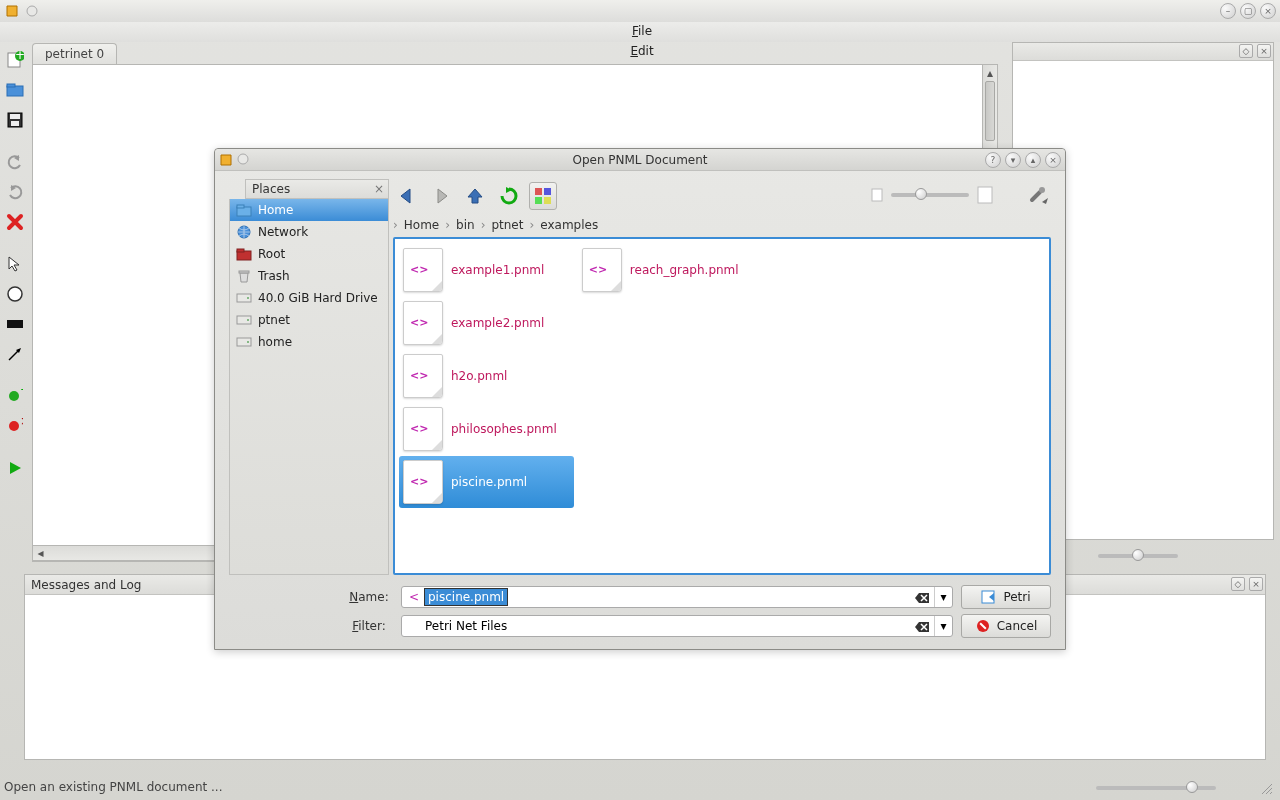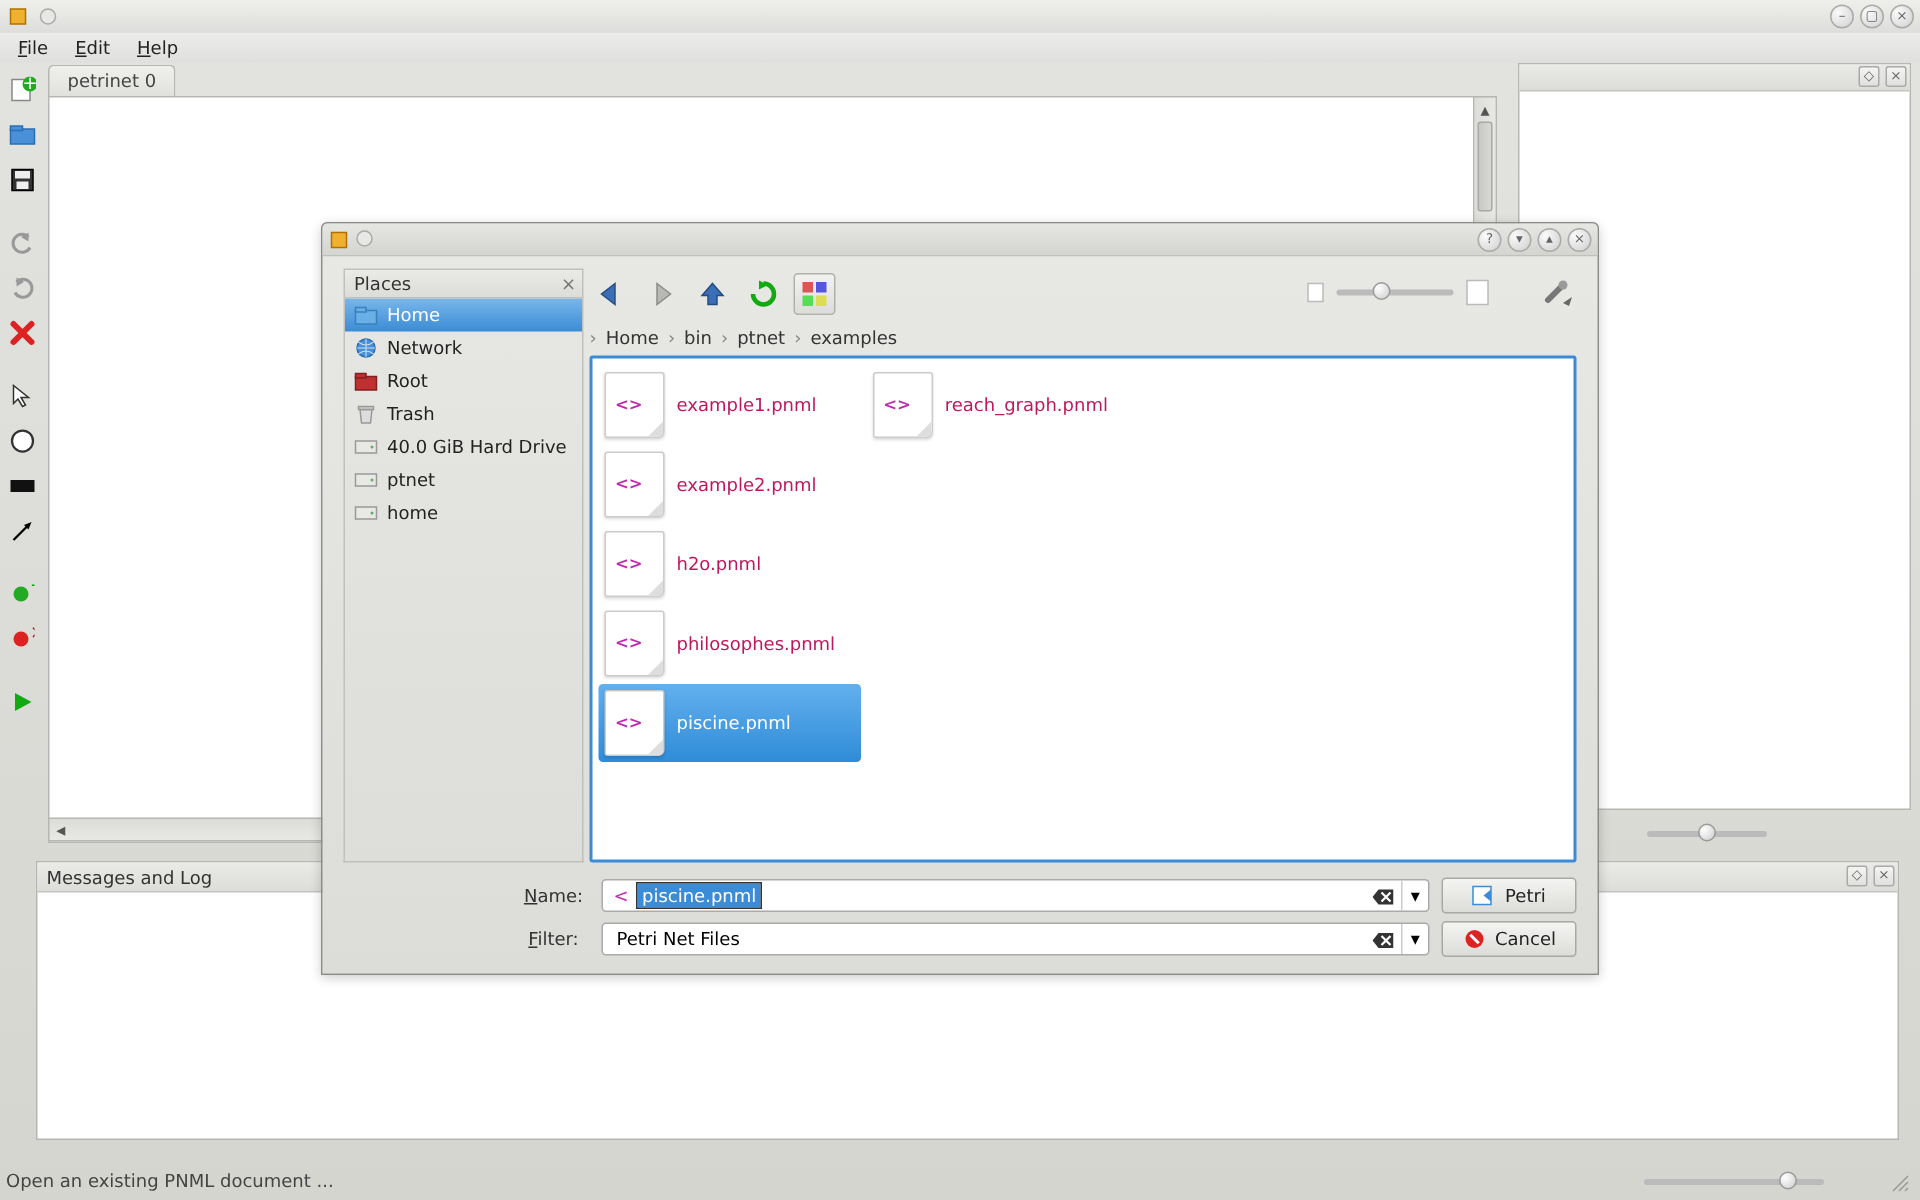--- a/index.html
+++ b/index.html
@@ -6,21 +6,21 @@
   body { width: 1280px; height: 800px; background: linear-gradient(to bottom, #e3e3e0, #d5d5d0); overflow: hidden; position: relative; }
 
   
   .titlebar { height: 22px; background: linear-gradient(to bottom, #efefec, #dddddb); display: flex; align-items: center; position: relative; }
   .titlebar .sys-icon { width: 16px; height: 16px; margin-left: 4px; display: inline-flex; align-items: center; justify-content: center; }
   .titlebar .title { position: absolute; left: 0; right: 0; text-align: center; color: #444; }
   .titlebar .winbtns { position: absolute; right: 4px; top: 3px; display: flex; gap: 4px; }
   .round-btn { width: 16px; height: 16px; border-radius: 8px; background: radial-gradient(circle at 30% 30%, #fafafa, #d0d0d0); border: 1px solid #aaa; display: inline-flex; align-items: center; justify-content: center; font-size: 9px; color: #666; cursor: pointer; }
 
   
-  .menubar { height: 20px; background: linear-gradient(to bottom, #ececea, #dfdfdd); display: flex; align-items: center; padding-left: 4px; gap: 2px; color: #222; }
+  .menubar { height: 20px; background: linear-gradient(to bottom, #ececea, #dfdfdd); display: flex; align-items: center; padding-left: 4px; gap: 2px; color: #222; flex-direction: column; }
   .menubar .item { padding: 2px 8px; cursor: pointer; }
   .menubar .item span.mn { text-decoration: underline; }
 
   
   .lefttb { position: absolute; left: 0; top: 42px; width: 30px; height: 720px; display: flex; flex-direction: column; align-items: center; gap: 6px; padding-top: 6px; }
   .tb-btn { width: 24px; height: 24px; display: flex; align-items: center; justify-content: center; cursor: pointer; }
   .tb-sep { height: 6px; }
 
   
   .tabbar { position: absolute; left: 32px; top: 42px; height: 22px; display: flex; align-items: center; }
@@ -55,21 +55,21 @@
   
   .dialog { position: absolute; left: 214px; top: 148px; width: 852px; height: 502px; border: 1px solid #8b8b87; border-radius: 4px 4px 0 0; background: linear-gradient(to bottom, #e8e8e5 0, #dcdcd9 500px); box-shadow: 0 2px 8px rgba(0,0,0,0.2); }
   .dlg-titlebar { height: 22px; background: linear-gradient(to bottom, #e6e6e3, #d4d4d1); border-bottom: 1px solid #c0c0bd; position: relative; display: flex; align-items: center; border-radius: 4px 4px 0 0; }
   .dlg-titlebar .title { position: absolute; left: 0; right: 0; text-align: center; color: #333; }
   .dlg-titlebar .left-icons { display: flex; gap: 4px; margin-left: 4px; z-index: 1;}
   .dlg-titlebar .right-icons { position: absolute; right: 4px; top: 3px; display: flex; gap: 4px; }
 
   .dlg-body { position: absolute; top: 22px; left: 0; right: 0; bottom: 0; }
 
   .places { position: absolute; left: 14px; top: 8px; width: 160px; height: 400px; }
-  .places-head { height: 20px; background: linear-gradient(to bottom, #eaeae7, #dcdcd9); border: 1px solid #c0c0bd; padding: 2px 6px; position: relative; color: #333; }
+  .places-head { height: 20px; background: linear-gradient(to bottom, #eaeae7, #dcdcd9); border: 1px solid #c0c0bd; padding: 2px 6px; position: relative; color: #333; margin-left: 16px; }
   .places-head .x { position: absolute; right: 4px; top: 2px; color: #777; cursor: pointer; }
   .places-list { border: 1px solid #c0c0bd; border-top: none; background: linear-gradient(to bottom, #e6e6e3, #ddddd9); height: 376px; }
   .place-item { display: flex; align-items: center; gap: 6px; padding: 4px 6px; cursor: pointer; color: #222;}
   .place-item.sel { background: linear-gradient(to bottom, #79b6ea, #3b8cd6); color: #fff; }
   .place-ico { width: 16px; height: 14px; display: inline-flex; align-items: center; justify-content: center; flex: none;}
 
   .nav-toolbar { position: absolute; left: 178px; top: 10px; height: 30px; display: flex; align-items: center; gap: 6px; }
   .nav-btn { width: 28px; height: 28px; display: flex; align-items: center; justify-content: center; cursor: pointer; border-radius: 3px; }
   .nav-btn.framed { background: linear-gradient(to bottom, #f2f2f0, #dcdcd9); border: 1px solid #b0b0ad; }
 
@@ -272,20 +272,21 @@
           <svg width="14" height="14">
             <polygon points="2,2 12,2 12,12 2,12" fill="#f0b030" stroke="#b07000"></polygon>
           </svg>
         </span>
       <span class="sys-icon">
           <svg width="12" height="12">
             <circle cx="6" cy="6" r="5" fill="#e8e8e6" stroke="#aaa"></circle>
           </svg>
         </span>
     </span>
+    <span class="title">Open PNML Document</span>
     <span class="right-icons">
       <span class="round-btn">?</span>
       <span class="round-btn">▾</span>
       <span class="round-btn">▴</span>
       <span class="round-btn">×</span>
     </span>
   </div>
 
   <div class="dlg-body">
 
@@ -505,21 +506,21 @@
               <polygon points="13,3 13,11 8,7" fill="#3b8cd6"></polygon>
             </svg>
           </span>
         <span>Petri</span>
       </div>
     </div>
 
     <div class="formrow row2">
       <label><span style="text-decoration:underline">F</span>ilter:</label>
       <div class="combo">
-        <span class="val" style="margin-left:2px">Petri Net Files</span>
+        <span class="val" style="margin-left:16px">Petri Net Files</span>
         <span class="clear">
             <svg width="14" height="14">
               <polygon points="0,7 4,2 14,2 14,12 4,12" fill="#333"></polygon>
               <path d="M6 4 L12 10 M12 4 L6 10" stroke="#fff" stroke-width="1.5"></path>
             </svg>
           </span>
         <span class="arrow">▾</span>
       </div>
       <div class="dlg-btn">
         <span class="ico">

